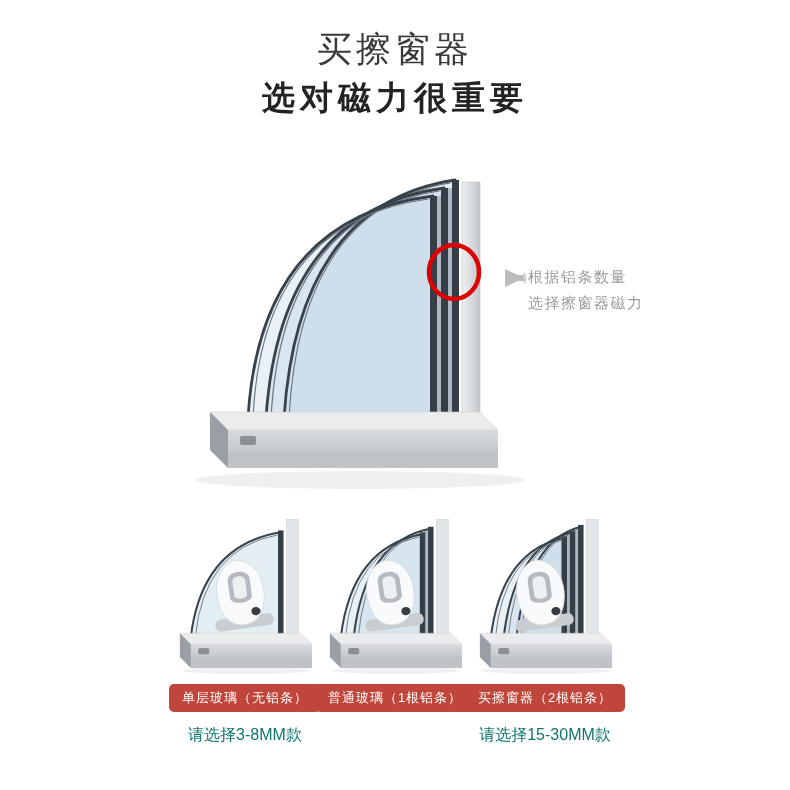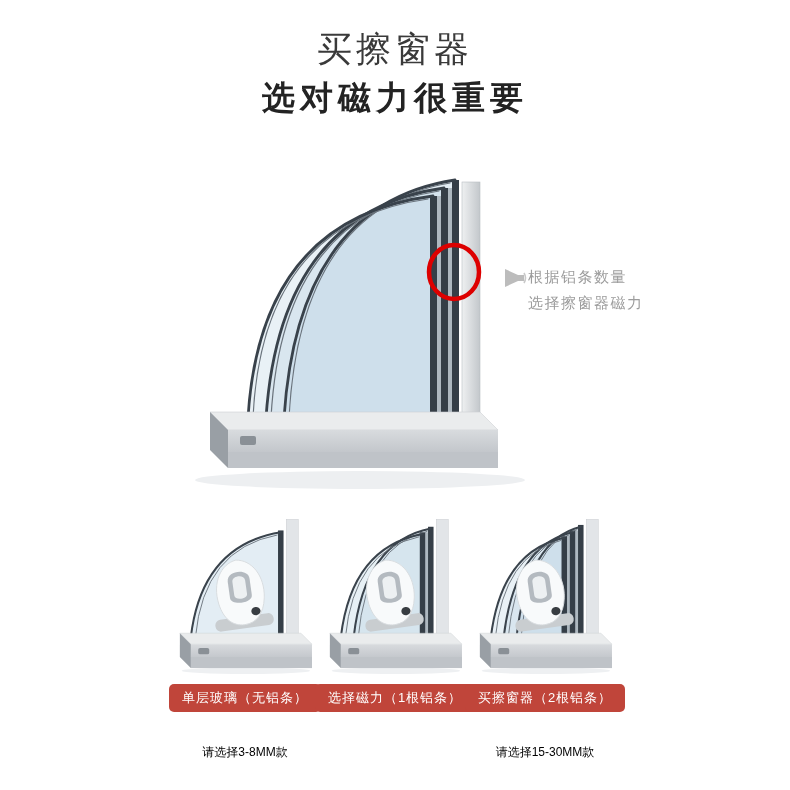--- a/index.html
+++ b/index.html
@@ -15,21 +15,21 @@
   .tagline{position:absolute;top:134px;left:0;width:100%;text-align:center;
     font-size:18px;color:#555;letter-spacing:2px;}
   .main-illustration{position:absolute;left:140px;top:166px;width:480px;height:330px;}
   .callout{position:absolute;left:500px;top:264px;display:flex;gap:0;align-items:flex-start;}
   .callout-text{font-size:15px;color:#9c9c9c;line-height:26px;letter-spacing:1.5px;}
   .options-row{position:absolute;left:170px;top:502px;width:450px;display:flex;}
   .col{width:150px;display:flex;flex-direction:column;align-items:center;}
   .mini{width:156px;height:178px;margin-bottom:4px;}
   .badge{background:#c0453a;color:#fff;font-size:13px;padding:5px 13px;border-radius:5px;
     letter-spacing:1px;white-space:nowrap;}
-  .desc{margin-top:28px;font-size:12px;color:#000000;line-height:24px;text-align:center;}
+  .desc{margin-top:11px;font-size:16px;color:#0f766e;line-height:24px;text-align:center;}
   .desc div{white-space:pre;}
 </style>
 </head>
 <body>
 
 <div class="canvas">
 
   <div class="title">买擦窗器</div>
   <div class="subtitle">选对磁力很重要</div>
 
@@ -171,21 +171,21 @@
           <rect x="34" y="152" width="12" height="7" rx="2" fill="#8a9096"></rect>
         </g>
         <g transform="translate(80,92) rotate(-8)">
           <rect x="-32" y="26" width="64" height="13" rx="6" fill="#c9cdd0"></rect>
           <path d="M0,-36 C17,-34 29,-15 25,9 C22,26 13,35 0,35 C-13,35 -22,26 -25,9 C-29,-15 -17,-34 0,-36 Z" fill="#f8fafb" stroke="#d8dcdf" stroke-width="1"></path>
           <path d="M-12,-14 C-12,-26 12,-26 12,-14 L12,4 C12,13 -12,13 -12,4 Z" fill="#b4bac0"></path>
           <path d="M-7,-13 C-7,-20 7,-20 7,-13 L7,2 C7,8 -7,8 -7,2 Z" fill="#edf0f2"></path>
           <ellipse cx="14" cy="22" rx="5" ry="4.5" fill="#383d42"></ellipse>
         </g>
       </svg>
-      <div class="badge">选择磁力（1根铝条）</div>
+      <div class="badge">普通玻璃（1根铝条）</div>
       <div class="desc">
       </div>
     </div>
 
     <div class="col">
       <svg class="mini" viewBox="0 0 170 180">
         <defs>
           <linearGradient id="gradC" x1="0" y1="0" x2="0" y2="1">
             <stop offset="0" stop-color="#d8dbde"></stop>
               <stop offset="1" stop-color="#b4b8be"></stop>

